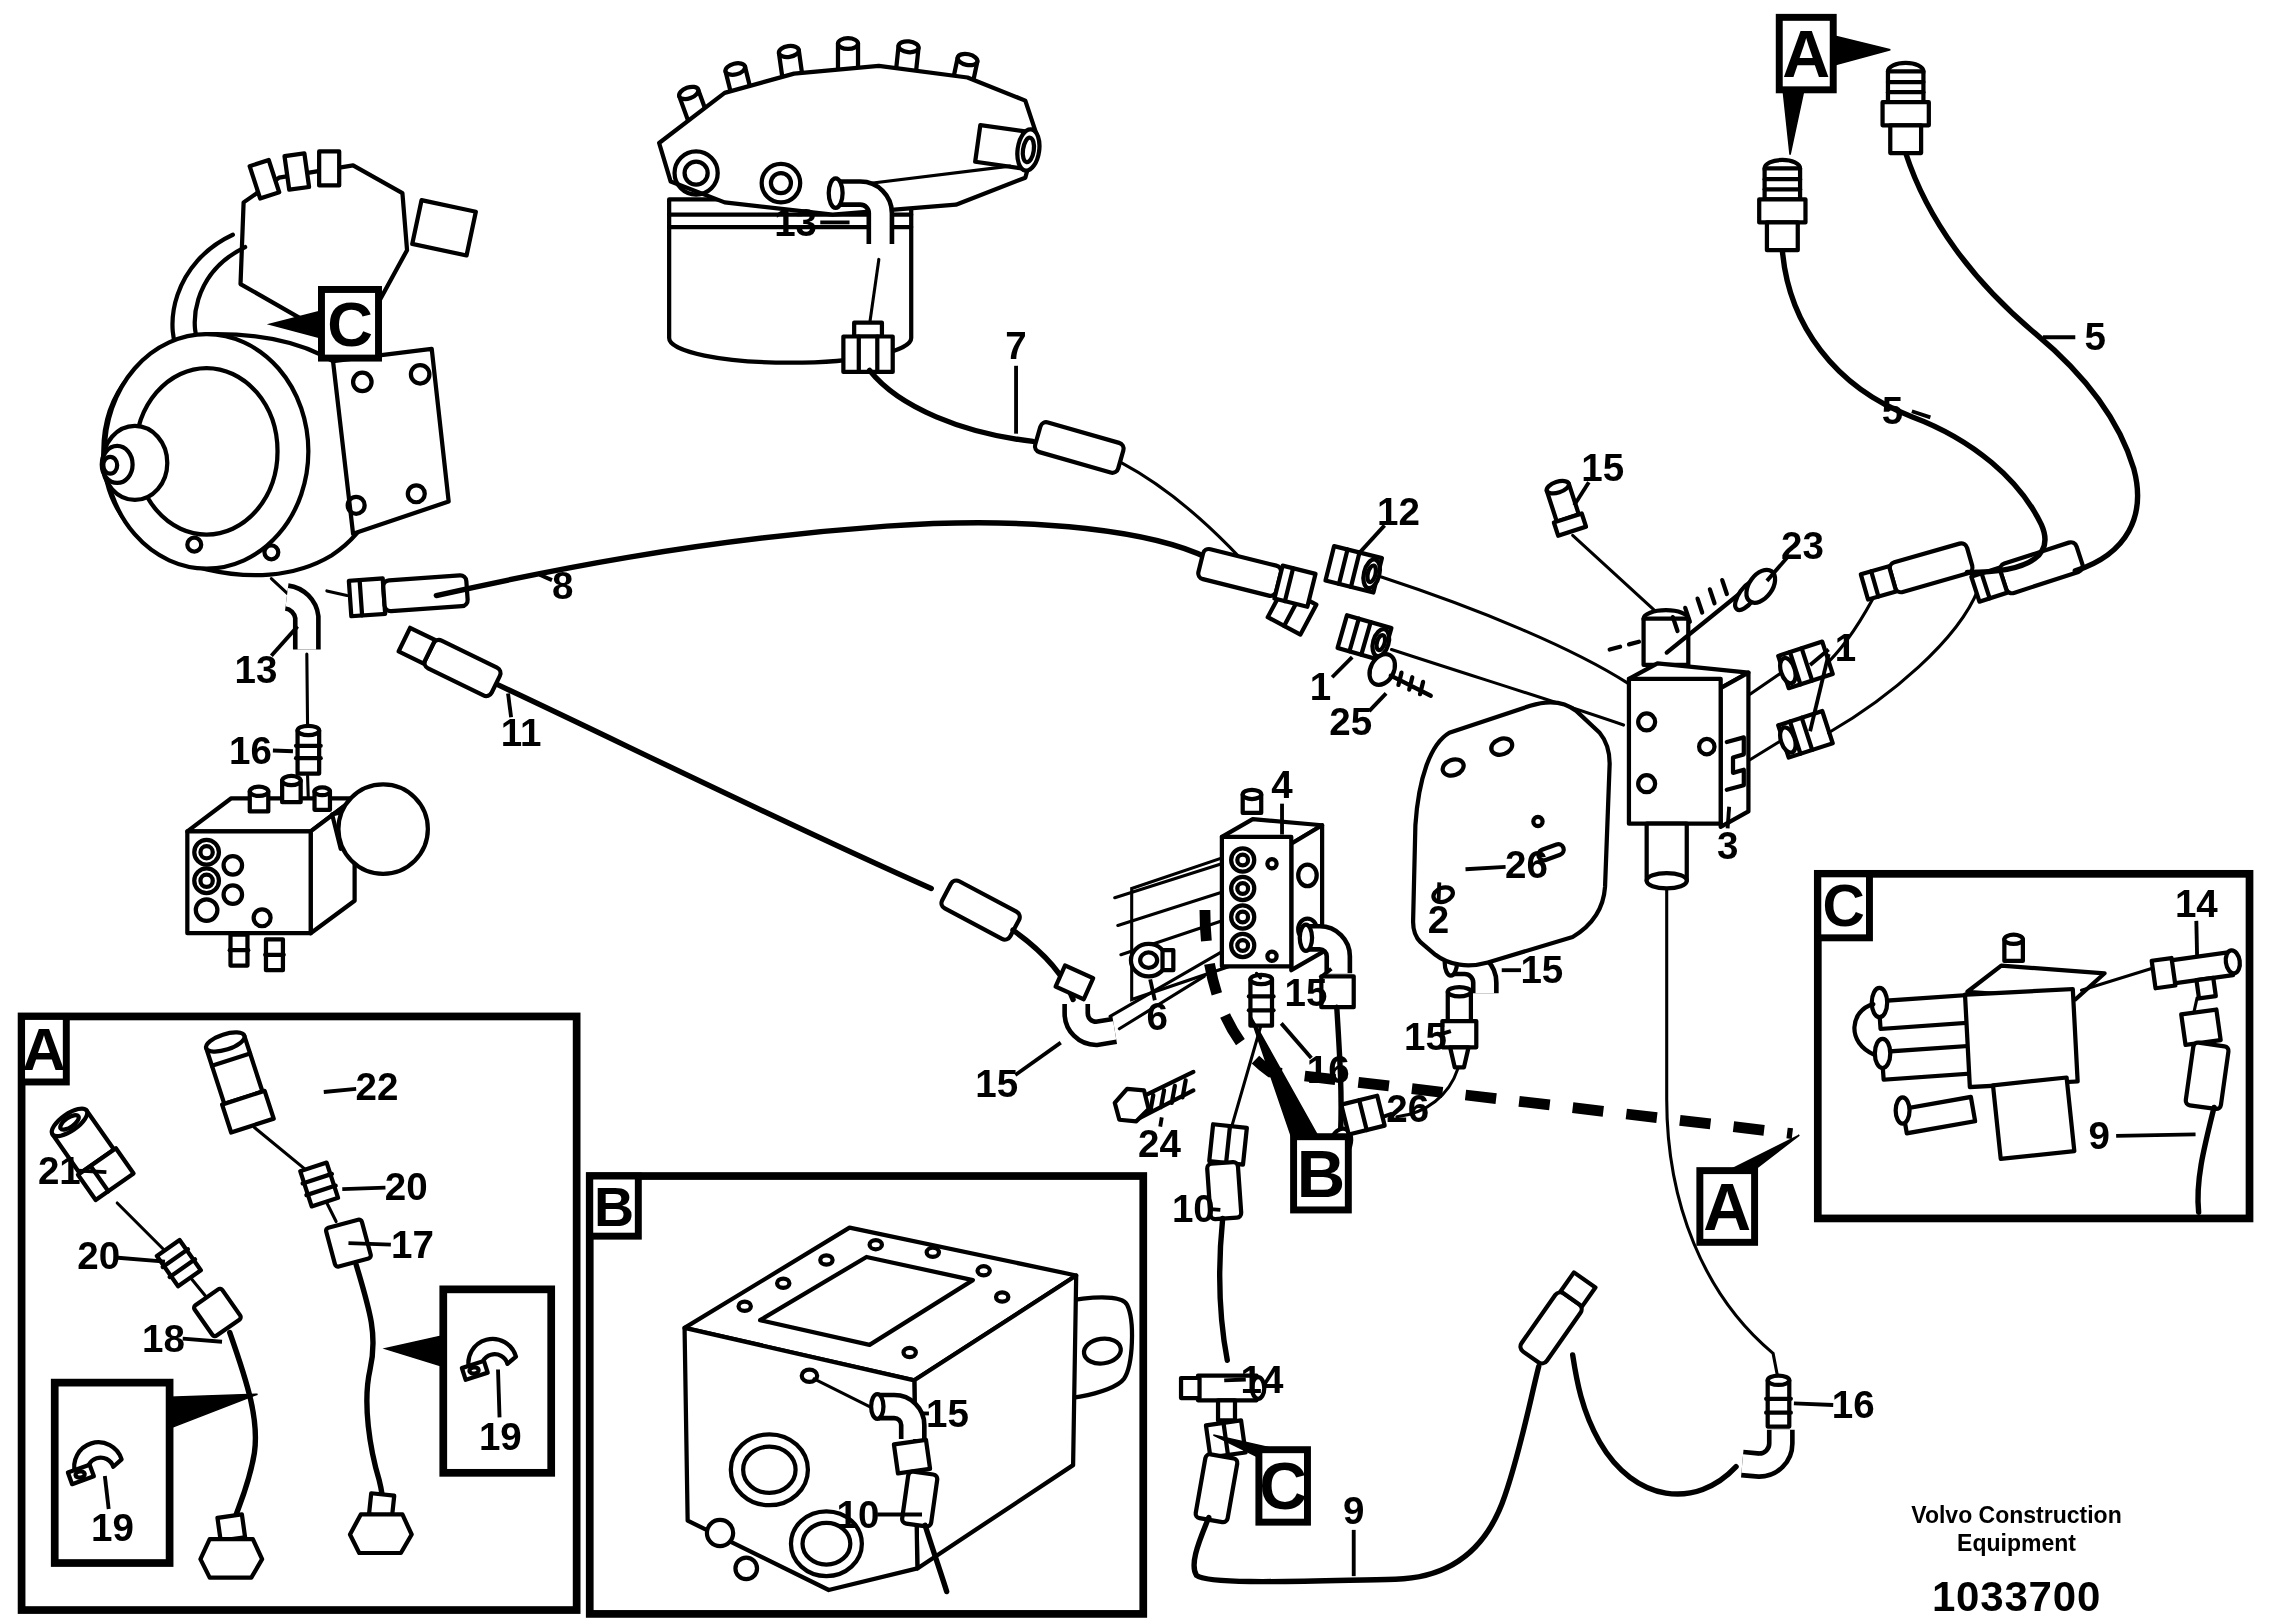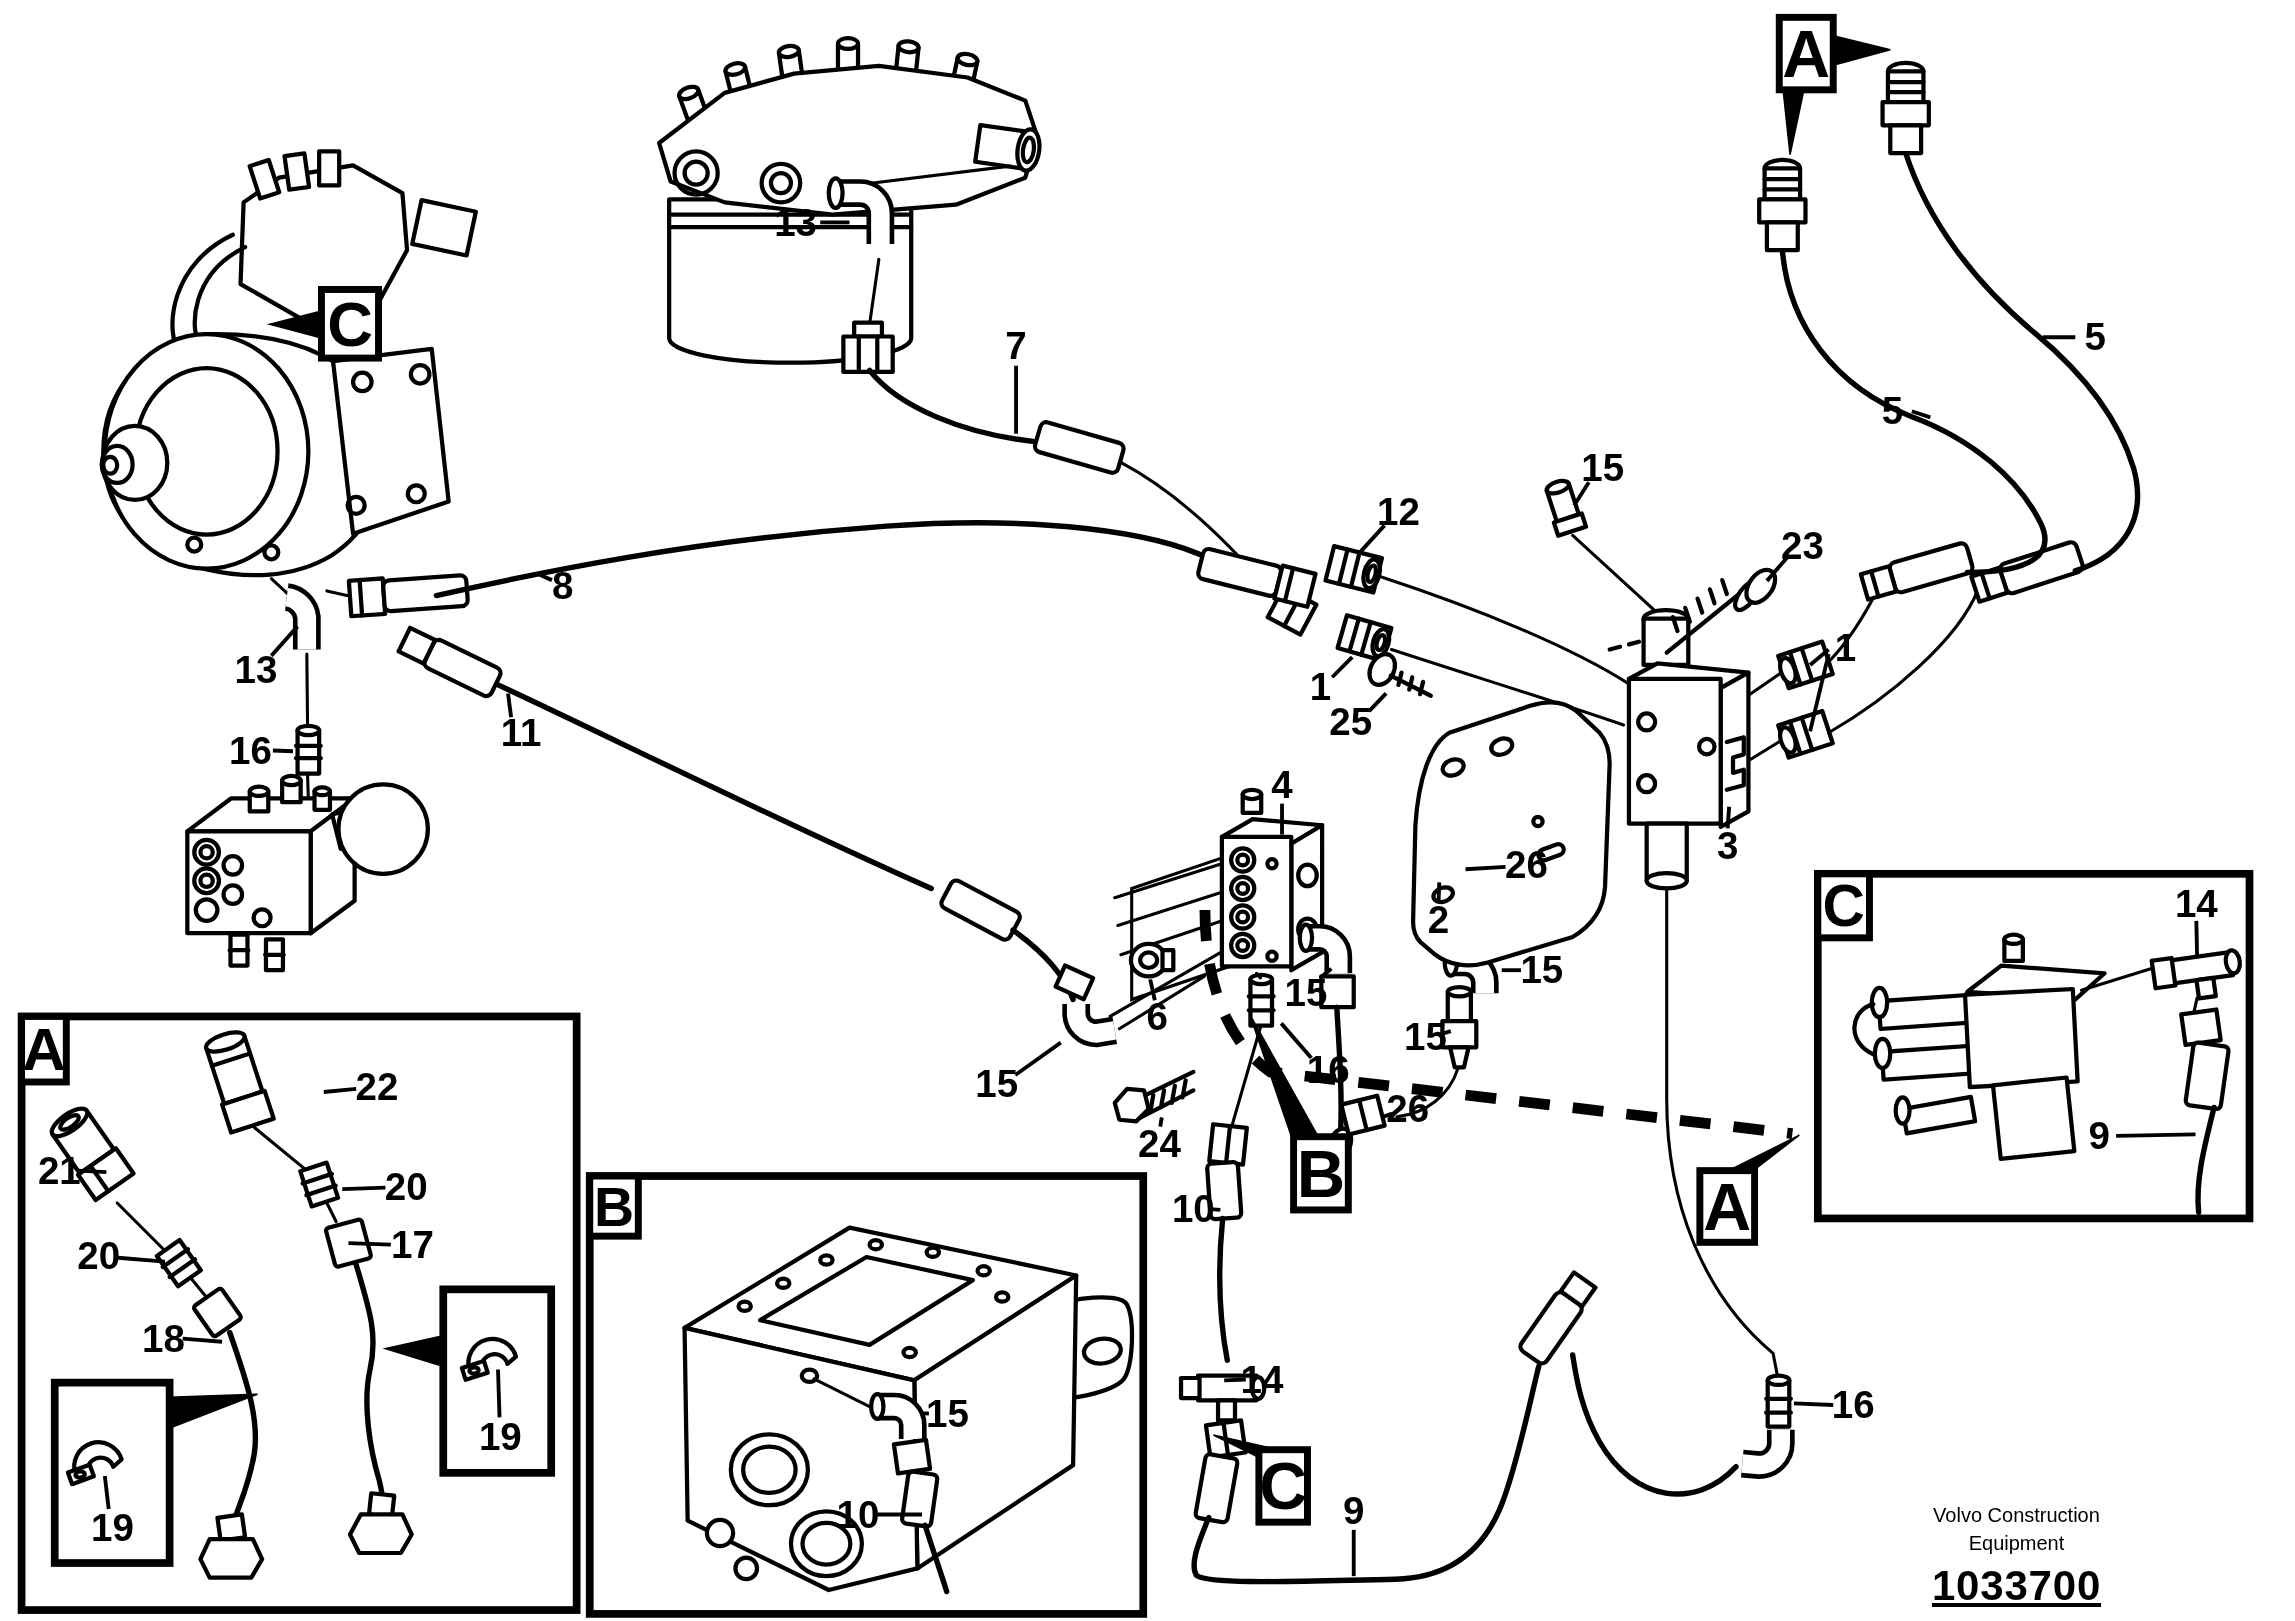--- a/index.html
+++ b/index.html
@@ -14,22 +14,22 @@
   .d{fill:none;stroke:#000;stroke-width:14;stroke-dasharray:40 30;}
   .eb{fill:none;stroke:#000;stroke-width:36;stroke-linecap:butt;}
   .ew{fill:none;stroke:#fff;stroke-width:24;stroke-linecap:butt;}
   .co-t{font:700 50px "Liberation Sans",sans-serif;fill:#000;}
   .lm-t{font-family:"Liberation Sans",sans-serif;font-weight:700;fill:#000;}
   .ldr{stroke:#000;stroke-width:5;}
   .mbox{fill:#fff;stroke:#000;stroke-width:9;}
   .ibox{fill:none;stroke:#000;stroke-width:10;}
   .spk{fill:#000;stroke:#000;stroke-width:2;}
   #footer{position:absolute;left:1893px;top:1501px;width:247px;text-align:center;color:#000;}
-  #footer .b{font-size:20px;font-weight:400;line-height:28px;}
-  #footer .n{font-size:42px;font-weight:700;margin-top:5px;letter-spacing:0.8px;text-decoration:underline;}
+  #footer .b{font-size:23px;font-weight:700;line-height:28px;}
+  #footer .n{font-size:42px;font-weight:700;margin-top:16px;letter-spacing:0.8px;}
 </style>
 </head>
 <body>
 
 <div id="page">
 
 <svg id="art" width="2295" height="1622" viewBox="0 0 2977 2103">
   <rect x="0" y="0" width="2977" height="2103" fill="#ffffff"></rect>
 
   <g>

